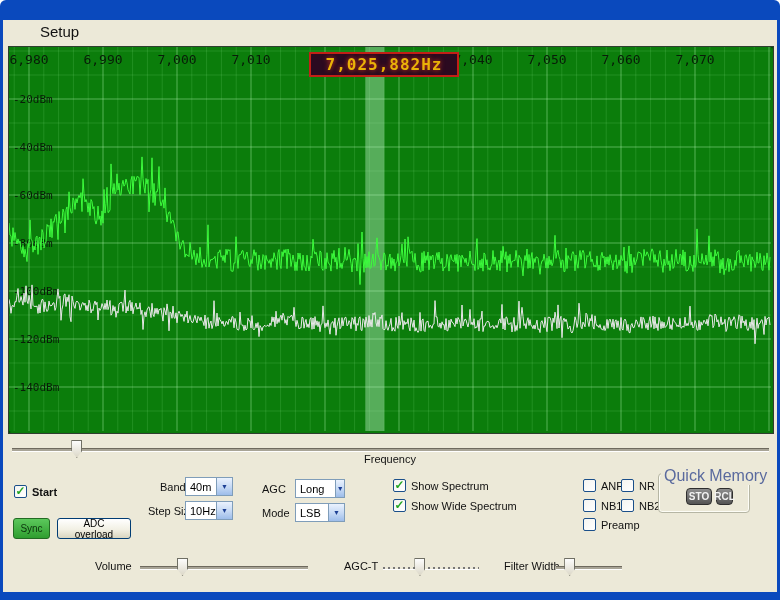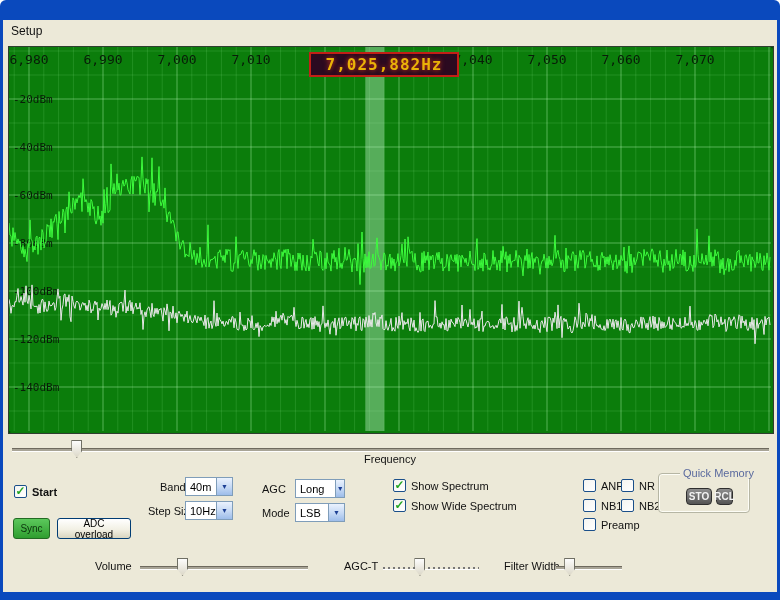--- a/index.html
+++ b/index.html
@@ -15,21 +15,21 @@
   .title{color:#fff;font-weight:bold;font-size:12px;white-space:pre;
     text-shadow:1px 1px 1px rgba(0,0,60,.6);flex:1;line-height:20px;}
   .close-btn{width:21px;height:15px;margin-right:4px;border-radius:3px;border:1px solid #f2d7cc;
     background:linear-gradient(180deg,#f09c84 0%,#e05a34 40%,#c03а10 70%,#a82c0c 100%);
     background:linear-gradient(180deg,#f09c84 0%,#e05a34 40%,#b93812 100%);
     color:#fff;font-size:10px;font-weight:bold;display:flex;align-items:center;justify-content:center;
     text-shadow:0 1px 1px rgba(0,0,0,.4);cursor:default;}
   
   .clientbg{position:absolute;left:3px;top:20px;width:774px;height:572px;background:#ece9d8;}
   .menubar{position:absolute;left:3px;top:20px;width:774px;height:22px;background:#ece9d8;display:flex;align-items:center;}
-  .menu-item{font-size:12px;padding:3px 8px;color:#111;}
+  .menu-item{font-size:15px;padding:3px 8px;color:#111;margin-left:29px;}
   
   .spectrum{position:absolute;left:8px;top:46px;width:764px;height:386px;border:1px solid #2e3e2e;
     background:#0b7d0b;box-shadow:inset 1px 1px 2px rgba(0,0,0,.45);}
   .spectrum svg{position:absolute;left:0;top:0;}
   .readout{position:absolute;left:300px;top:5px;width:146px;height:21px;background:#2b0a20;
     border:2px solid #c22016;color:#eab308;font:bold 16px "DejaVu Sans Mono",monospace;
     display:flex;align-items:center;justify-content:center;letter-spacing:1px;
     text-shadow:0 0 5px rgba(255,70,20,.85);z-index:5;}
   
   .ui-label{position:absolute;font-size:11px;color:#111;white-space:nowrap;}
@@ -46,21 +46,21 @@
     font-size:7px;color:#1c3f94;background:linear-gradient(180deg,#eaf2fe 0%,#c4d8f4 55%,#9dbdea 100%);
     border-left:1px solid #7f9db9;}
   .xp-btn{position:absolute;font-size:10px;font-family:Liberation Sans, sans-serif;color:#000;border:1px solid #003c74;
     border-radius:3px;background:linear-gradient(180deg,#ffffff 0%,#f2f0e4 55%,#d9d5c0 100%);
     display:flex;align-items:center;justify-content:center;box-sizing:border-box;cursor:default;}
   .xp-btn.sync{background:linear-gradient(180deg,#5cc85c 0%,#2f9e2f 100%);border:1px solid #236b23;color:#0c330c;}
   .mem-btn{position:absolute;font-size:10px;font-weight:bold;color:#f2f2f2;border:1px solid #2e2e2e;
     border-radius:4px;background:linear-gradient(180deg,#8e8e8e 0%,#545454 100%);
     display:flex;align-items:center;justify-content:center;box-sizing:border-box;cursor:default;margin-left:20px;}
   .groupbox{position:absolute;border:1px solid #b6b6a4;border-radius:4px;box-shadow:inset 0 0 0 1px #fdfdf6;}
-  .gb-label{position:absolute;top:-7px;left:21px;background:#ece9d8;padding:0 3px;font-size:11px;color:#5a6a9e;white-space:nowrap;}
+  .gb-label{position:absolute;top:-7px;left:2px;background:#ece9d8;padding:0 3px;font-size:16px;color:#5a6a9e;white-space:nowrap;}
   .slider{position:absolute;height:18px;}
   .slider .track{position:absolute;left:0;right:0;top:8px;height:2px;background:#a8a496;
     border-top:1px solid #6e6a5e;border-bottom:1px solid #ffffff;}
   .slider .track.dotted{background:repeating-linear-gradient(90deg,#777 0 2px,transparent 2px 5px);
     border-top:none;border-bottom:1px solid #fff;height:2px;top:9px;}
   .slider .thumb{position:absolute;top:0;width:11px;height:18px;
     background:linear-gradient(180deg,#fdfdfd 0%,#dcd8c8 100%);border:1px solid #6f6f64;box-sizing:border-box;
     clip-path:polygon(0 0,100% 0,100% 60%,50% 100%,0 60%);}
 </style>
 </head>

